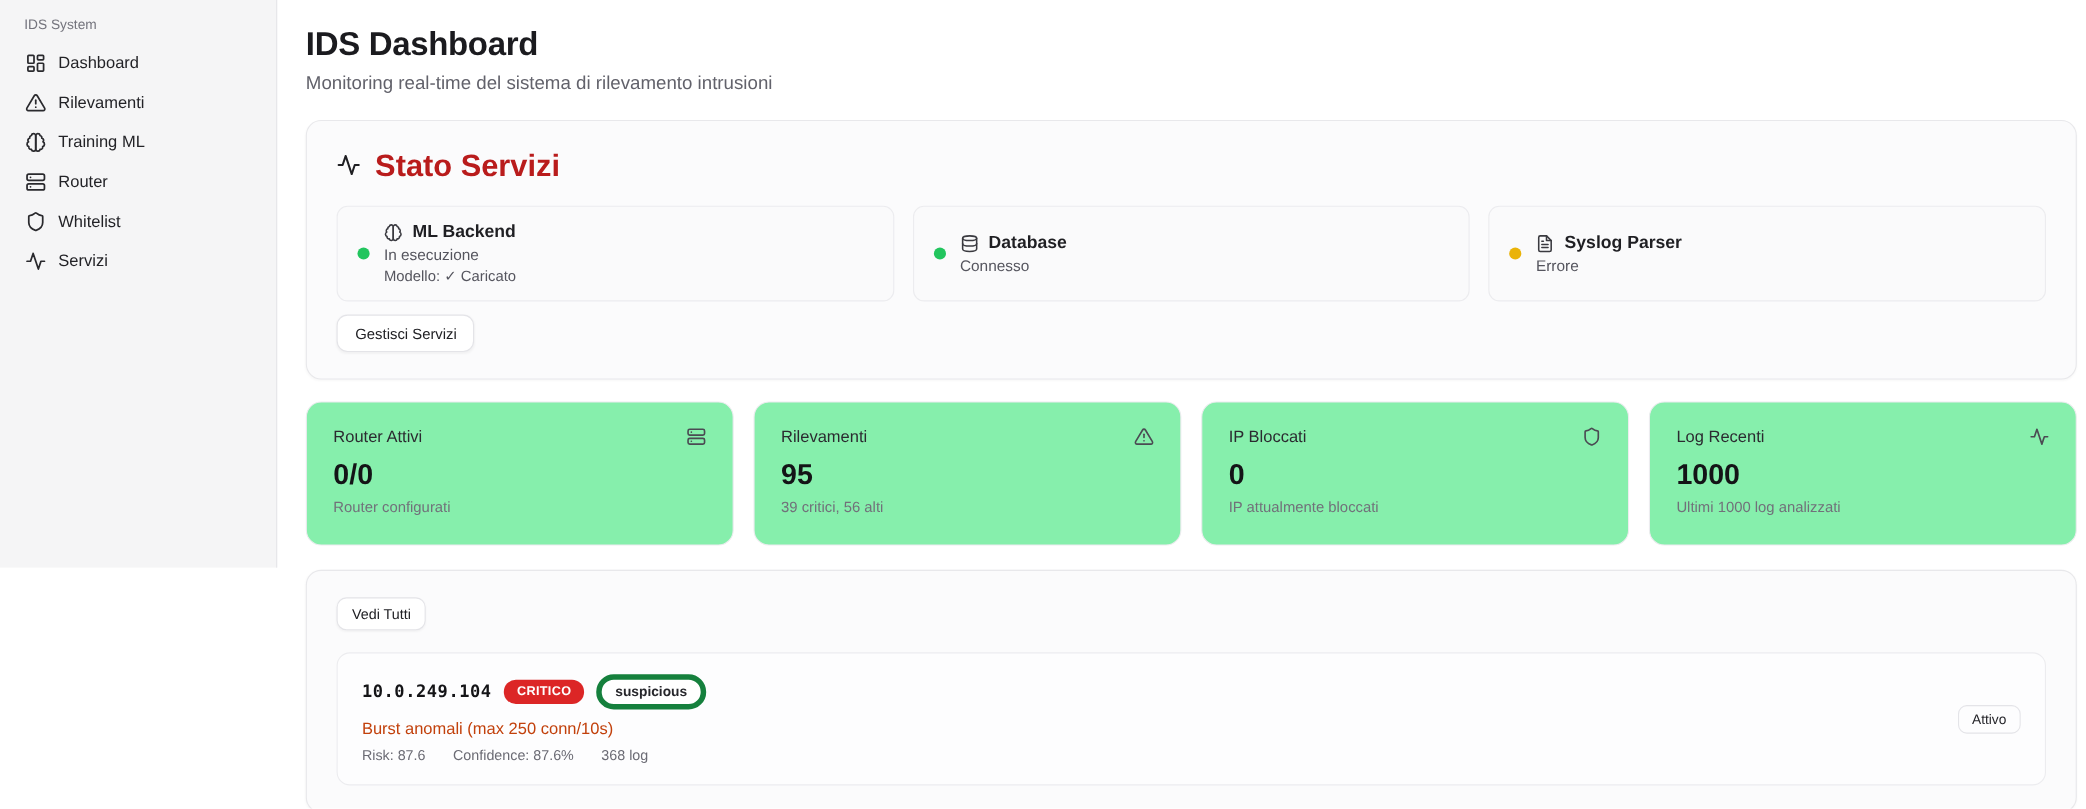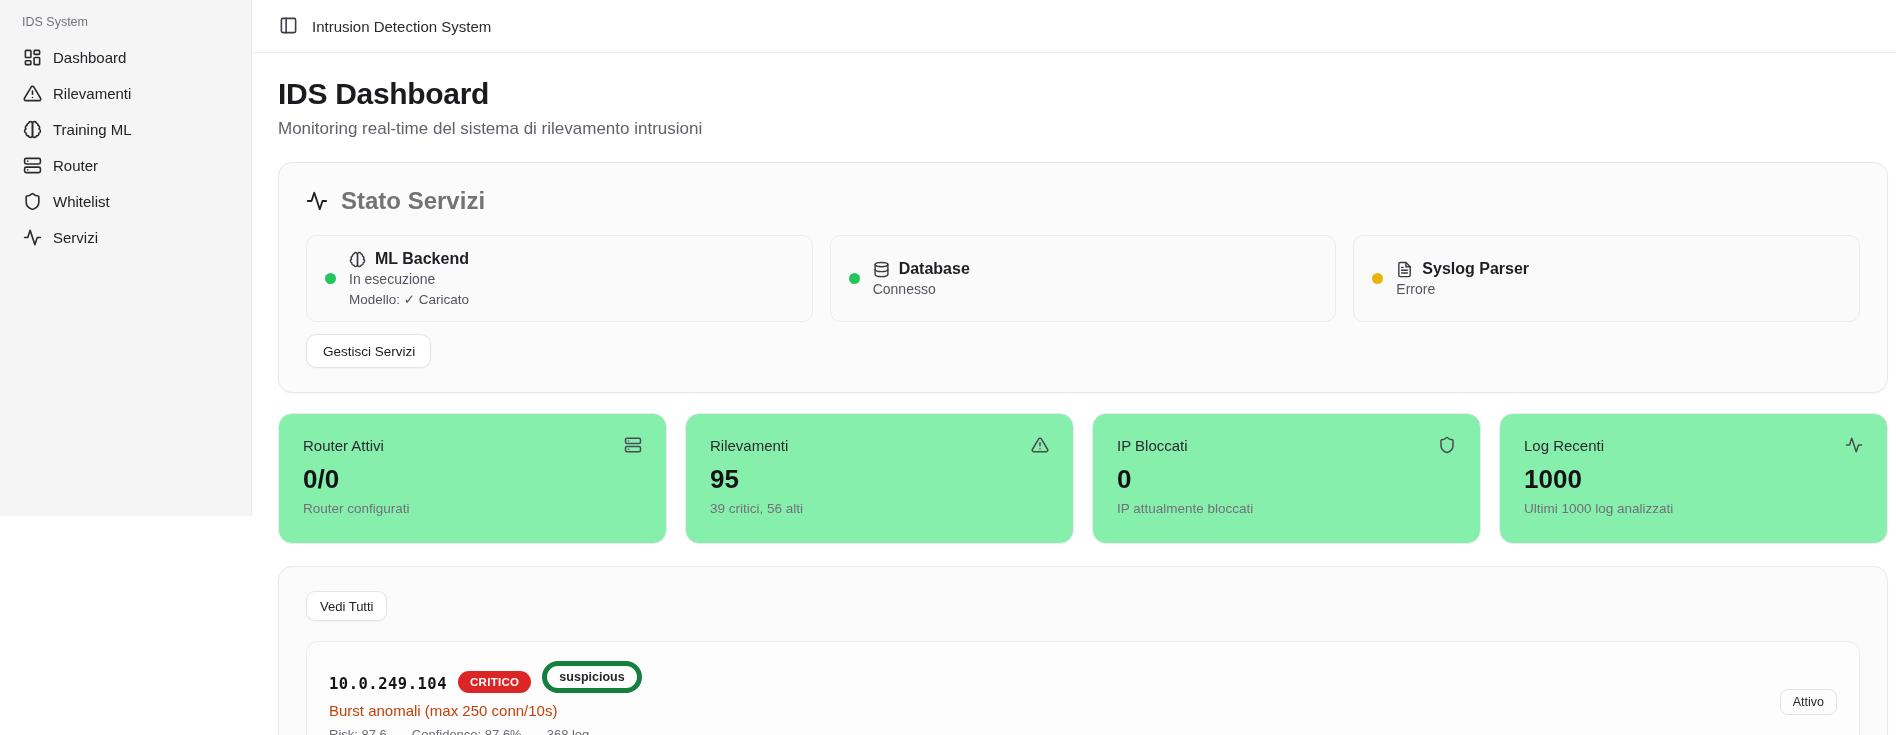--- a/index.html
+++ b/index.html
@@ -19,21 +19,21 @@
   .panel-btn { background: none; border: none; padding: 0; width: 20px; height: 20px; color: #3c3c42; cursor: pointer; }
   .panel-btn svg { width: 19px; height: 19px; }
   .header-title { font-size: 15px; color: #2a2a2e; }
 
   .content { padding: 24px 8px 0 26px; }
   h1 { margin: 0; font-size: 30px; line-height: 1.15; font-weight: 700; color: #1b1b1f; letter-spacing: -0.3px; }
   .subtitle { margin: 6px 0 0; font-size: 17px; line-height: 1.3; color: #62626b; }
 
   .card { margin-top: 22px; background: #fbfbfc; border: 1px solid #e8e8eb; border-radius: 14px; padding: 24px 27px; box-shadow: 0 1px 2px rgba(0,0,0,0.03); }
   .card-head { display: flex; align-items: center; gap: 13px; }
-  .card-head h2 { margin: 0; font-size: 24px; line-height: 1.2; font-weight: 700; color: #737373; }
+  .card-head h2 { margin: 0; font-size: 28px; line-height: 1.2; font-weight: 700; color: #b91c1c; }
   .card-head svg { width: 22px; height: 22px; color: #1f1f23; flex-shrink: 0; }
   .head-row { display: flex; align-items: center; justify-content: space-between; }
 
   
   .svc-grid { display: grid; grid-template-columns: repeat(3, 1fr); gap: 17px; margin-top: 20px; }
   .svc-card { background: #fafafb; border: 1px solid #ececef; border-radius: 10px; padding: 14px 18px; min-height: 86px; display: flex; align-items: center; gap: 13px; }
   .dot { width: 11px; height: 11px; border-radius: 50%; flex-shrink: 0; }
   .svc-name-row { display: flex; align-items: center; gap: 9px; font-size: 16px; font-weight: 600; color: #1f1f23; }
   .svc-name-row svg { width: 17px; height: 17px; color: #3a3a40; }
   .svc-status { font-size: 14px; color: #55555e; margin-top: 3px; }
@@ -47,21 +47,21 @@
   .stats-grid { display: grid; grid-template-columns: repeat(4, 1fr); gap: 18px; margin-top: 20px; }
   .stat-card { background: #86efac; border: 1px solid #ececef; border-radius: 14px; padding: 22px 24px; height: 131px; }
   .stat-head { display: flex; align-items: center; justify-content: space-between; }
   .stat-label { font-size: 15px; font-weight: 500; color: #2b2b30; }
   .stat-head svg { width: 18px; height: 18px; color: #4b4b53; }
   .stat-value { font-size: 26px; font-weight: 700; color: #141417; margin-top: 10px; }
   .stat-sub { font-size: 13.5px; color: #71717a; margin-top: 6px; }
 
   
   .det-row { margin-top: 20px; background: #fdfdfe; border: 1px solid #ececef; border-radius: 12px; padding: 19px 22px; min-height: 118px; display: flex; align-items: center; justify-content: space-between; }
-  .det-line1 { display: flex; align-items: flex-end; gap: 11px; }
+  .det-line1 { display: flex; align-items: center; gap: 11px; }
   .det-ip { font-family: "DejaVu Sans Mono", "Liberation Mono", monospace; font-weight: 700; font-size: 15.5px; letter-spacing: 0.5px; color: #141417; }
   .badge-critical { color: #ffffff; font-size: 11.5px; font-weight: 700; letter-spacing: 0.3px; padding: 5px 12px; border-radius: 999px; }
   .badge-outline { background: #ffffff; border: 5px solid #15803d; color: #26262b; font-size: 12.5px; font-weight: 600; padding: 4px 12px; border-radius: 999px; }
   .det-desc { font-size: 15px; color: #c2410c; margin-top: 9px; }
   .det-meta { display: flex; gap: 25px; font-size: 13px; color: #6b6b74; margin-top: 8px; }
   .badge-state { background: #fdfdfe; border: 1px solid #e4e4e8; border-radius: 8px; font-size: 12.5px; font-weight: 500; color: #26262b; padding: 5px 12px; flex-shrink: 0; }
 </style>
 </head>
 <body>
 
@@ -112,29 +112,20 @@
       <div class="side-item">
         <svg viewBox="0 0 24 24" fill="none" stroke="currentColor" stroke-width="2" stroke-linecap="round" stroke-linejoin="round">
             <path d="M22 12h-4l-3 9L9 3l-3 9H2"></path>
           </svg>
         <span>Servizi</span>
       </div>
     </nav>
   </aside>
 
   <div class="main">
-    <header>
-      <button class="panel-btn">
-        <svg viewBox="0 0 24 24" fill="none" stroke="currentColor" stroke-width="2" stroke-linecap="round" stroke-linejoin="round">
-            <rect x="3" y="3" width="18" height="18" rx="2"></rect>
-            <line x1="9" y1="3" x2="9" y2="21"></line>
-          </svg>
-      </button>
-      <span class="header-title">Intrusion Detection System</span>
-    </header>
 
     <div class="content">
       <h1>IDS Dashboard</h1>
       <p class="subtitle">Monitoring real-time del sistema di rilevamento intrusioni</p>
 
       <section class="card">
         <div class="card-head">
           <svg viewBox="0 0 24 24" fill="none" stroke="currentColor" stroke-width="2" stroke-linecap="round" stroke-linejoin="round">
               <path d="M22 12h-4l-3 9L9 3l-3 9H2"></path>
             </svg>

